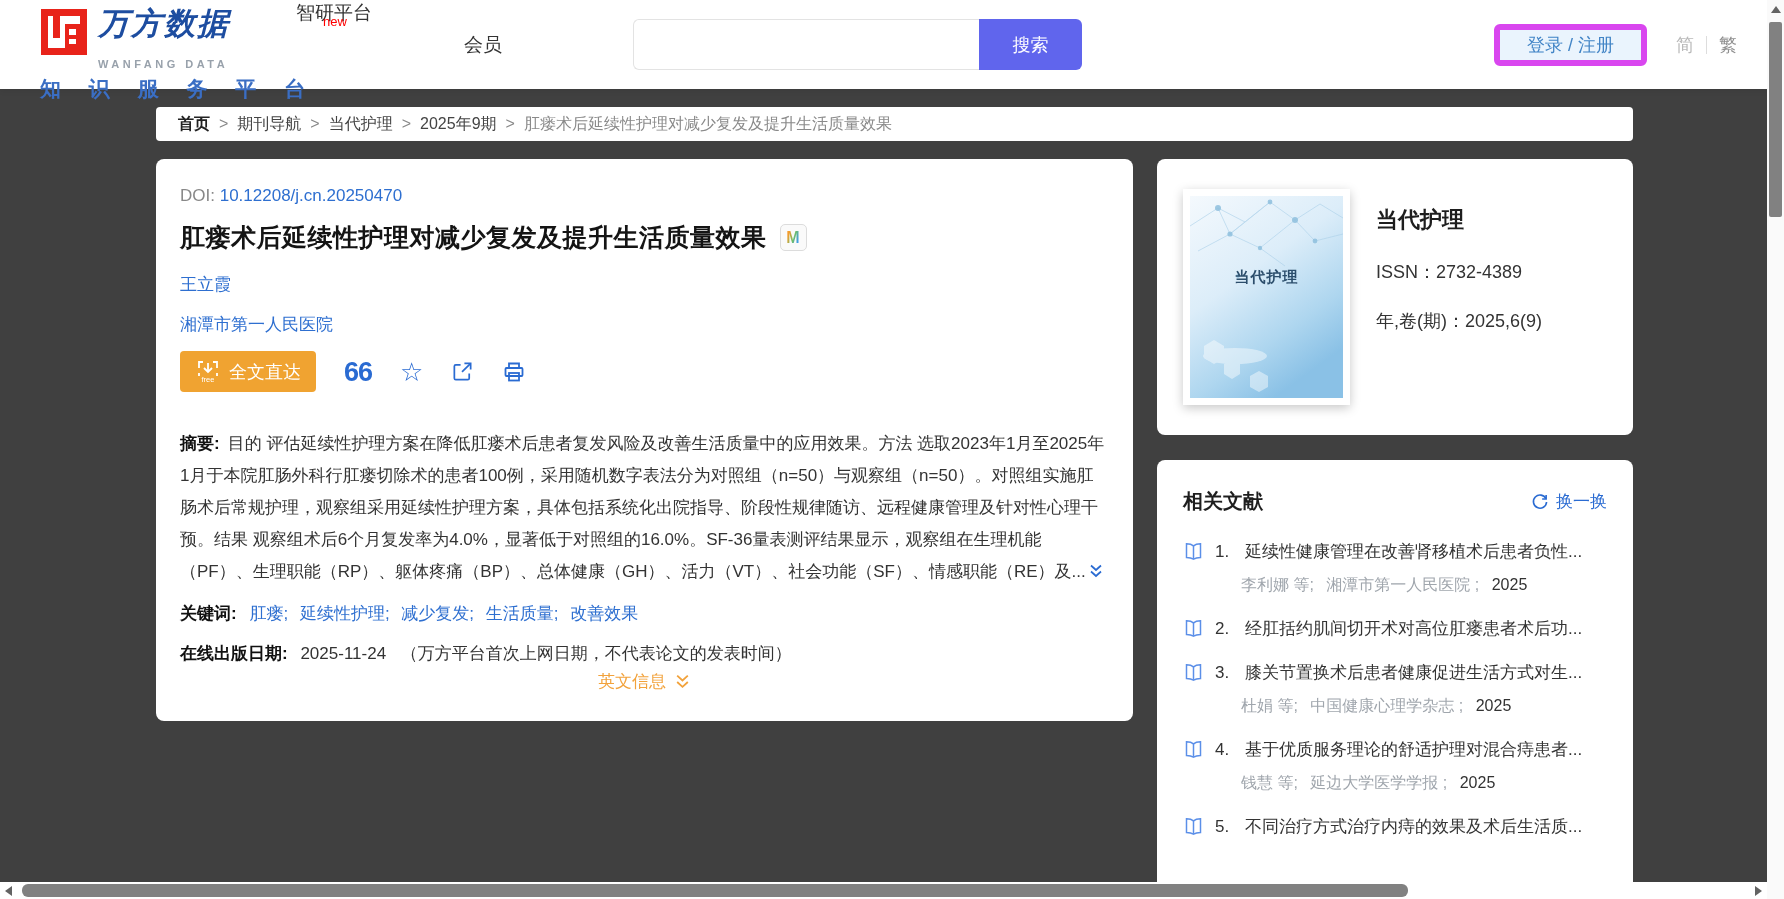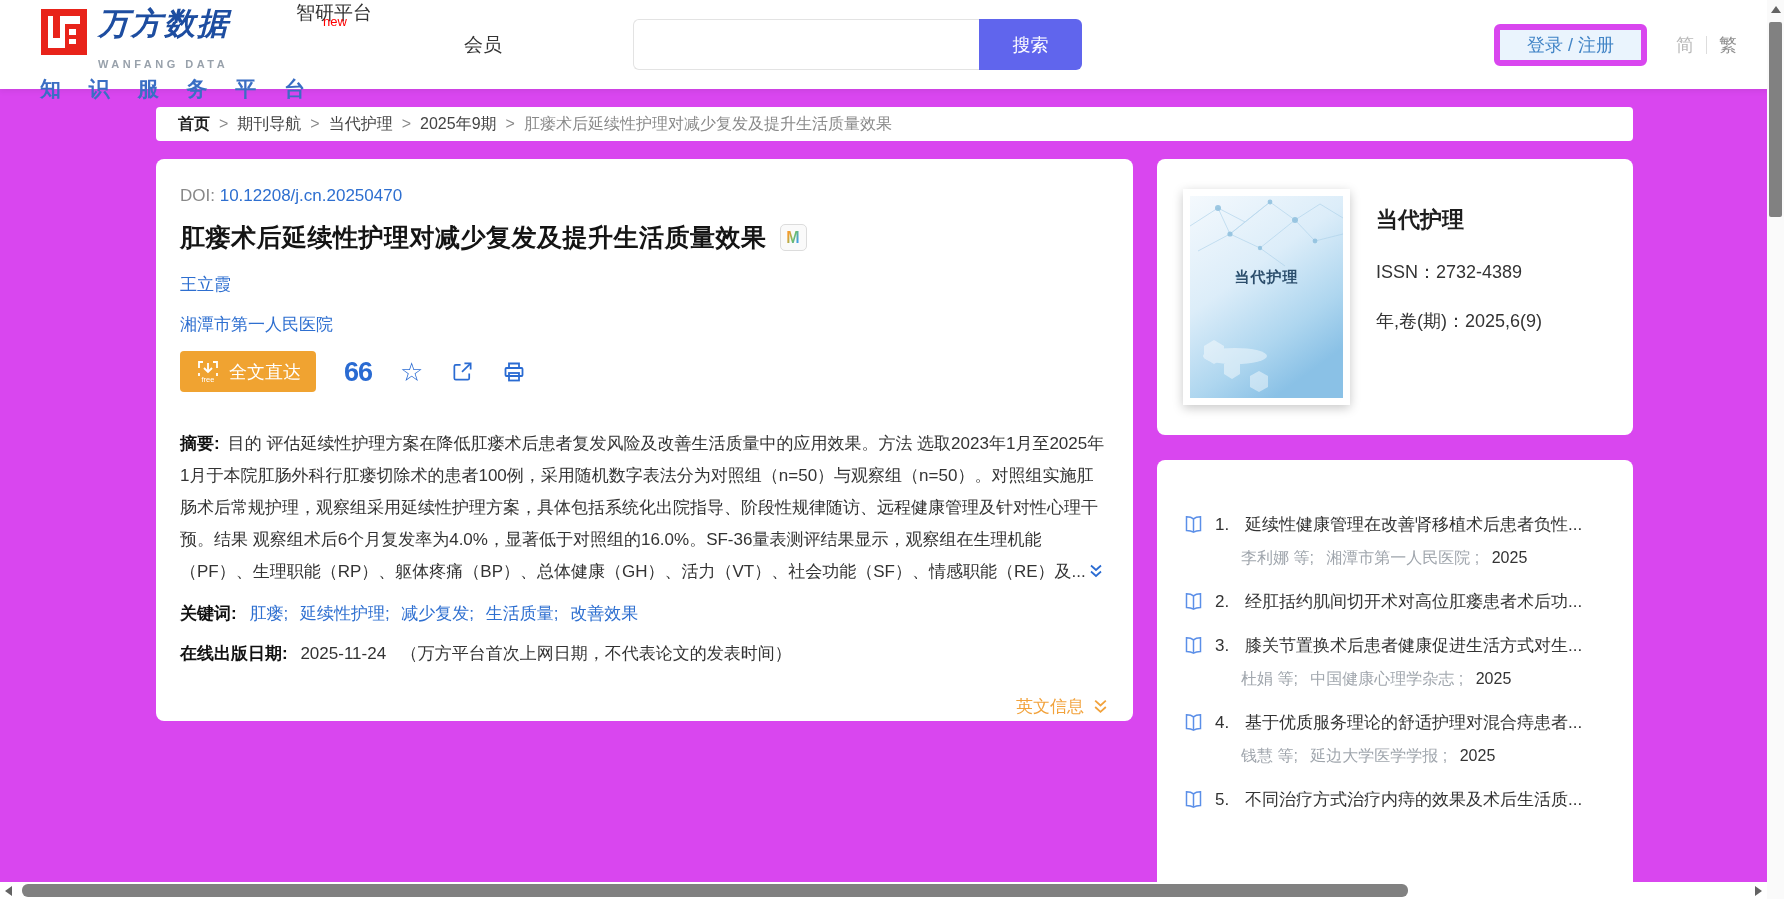--- a/index.html
+++ b/index.html
@@ -1,18 +1,18 @@
 <!DOCTYPE html>
 <html><head>
 <meta charset="utf-8">
 <style>
   * { margin:0; padding:0; box-sizing:border-box; }
   html,body { width:1784px; height:899px; overflow:hidden; }
   body { font-family:"Liberation Sans","DejaVu Sans",sans-serif; background:#f3f4f6; }
-  .stage { position:relative; width:1784px; height:899px; overflow:hidden; background:#d946ef; }
+  .stage { position:relative; width:1784px; height:899px; overflow:hidden; background:#404040; }
 
   
   .header { position:absolute; top:0; left:0; width:1784px; height:89px; background:#fff;
             box-shadow:0 2px 6px rgba(0,0,0,.07); z-index:5; }
   .logo { position:absolute; left:40px; top:8px; cursor:pointer; }
   .logo-row { display:flex; align-items:flex-start; }
   .logo-mark { width:48px; height:48px; }
   .logo-texts { margin-left:10px; }
   .logo-brand { font-size:31px; font-weight:bold; color:#1d4da0; letter-spacing:2px; line-height:32px; font-style:italic; }
   .logo-brand-en { font-size:11px; font-weight:bold; color:#98a1ab; letter-spacing:3.5px; margin-top:18px; }
@@ -65,21 +65,21 @@
   .act-icon { margin-left:28px; display:flex; align-items:center; cursor:pointer; }
   .quote-glyph { font-size:27px; font-weight:bold; color:#2a6bd2; letter-spacing:-1px; line-height:20px; }
   .star-glyph { font-size:26px; color:#2a6bd2; line-height:24px; }
   .abstract { margin-top:36px; font-size:17px; line-height:32px; color:#333; }
   .ab-label,.kw-label,.pd-label { font-weight:bold; color:#111; margin-right:8px; }
   .expand-chevron { display:inline-block; vertical-align:-2px; margin-left:2px; cursor:pointer; }
   .kw-row { margin-top:12px; font-size:17px; }
   .kw-sep { color:#2e6fd0; margin-right:7px; }
   .pd-row { margin-top:17px; font-size:17px; color:#333; }
   .pd-note { margin-left:10px; }
-  .en-row { margin-top:30px; text-align:right; }
+  .en-row { margin-top:5px; text-align:center; }
   .en-toggle { display:inline-flex; align-items:center; gap:8px; color:#f2a23b; font-size:17px; cursor:pointer; }
 
   
   .journal-card { position:absolute; left:1157px; top:159px; width:476px; height:276px; background:#fff;
                   border-radius:8px; padding:30px 26px; display:flex; }
   .cover { position:relative; width:167px; height:216px; background:#fff; padding:7px;
            box-shadow:0 3px 10px rgba(0,0,0,.22); cursor:pointer; flex:none; }
   .cover-inner { position:relative; width:100%; height:100%; overflow:hidden; }
   .cover-title { position:absolute; top:72px; left:0; width:100%; text-align:center;
                  font-size:15px; font-weight:bold; color:#2c4e6c; letter-spacing:1px; }
@@ -306,20 +306,30 @@
       <div class="j-line">
         <span>ISSN：</span><span>2732-4389</span>
       </div>
       <div class="j-line">
         <span>年,卷(期)：</span><span>2025,6(9)</span>
       </div>
     </div>
   </div>
 
   <div class="related-card">
+    <div class="rel-head">
+      <div class="rel-title">相关文献</div>
+      <div class="rel-refresh">
+        <svg width="18" height="18" viewBox="0 0 20 20" fill="none" stroke="#2a6bd2" stroke-width="1.8">
+          <path d="M16.6 6.4 A7.3 7.3 0 1 0 17.3 10"></path>
+          <polyline points="16.8,2.2 16.8,6.6 12.4,6.6"></polyline>
+        </svg>
+        <span>换一换</span>
+      </div>
+    </div>
 
     <div class="rel-list">
 
       <div class="rel-item">
         <div class="rel-row1">
           <span class="book-ic">
             <svg width="21" height="21" viewBox="0 0 24 24" fill="none" stroke="#5b8fe8" stroke-width="1.7">
                 <path d="M12 5.5 C10 3.8 7.5 3.2 4 3.2 V18.8 C7.5 18.8 10 19.4 12 20.8 C14 19.4 16.5 18.8 20 18.8 V3.2 C16.5 3.2 14 3.8 12 5.5 Z"></path>
                 <path d="M12 5.5 V20.4"></path>
               </svg>

